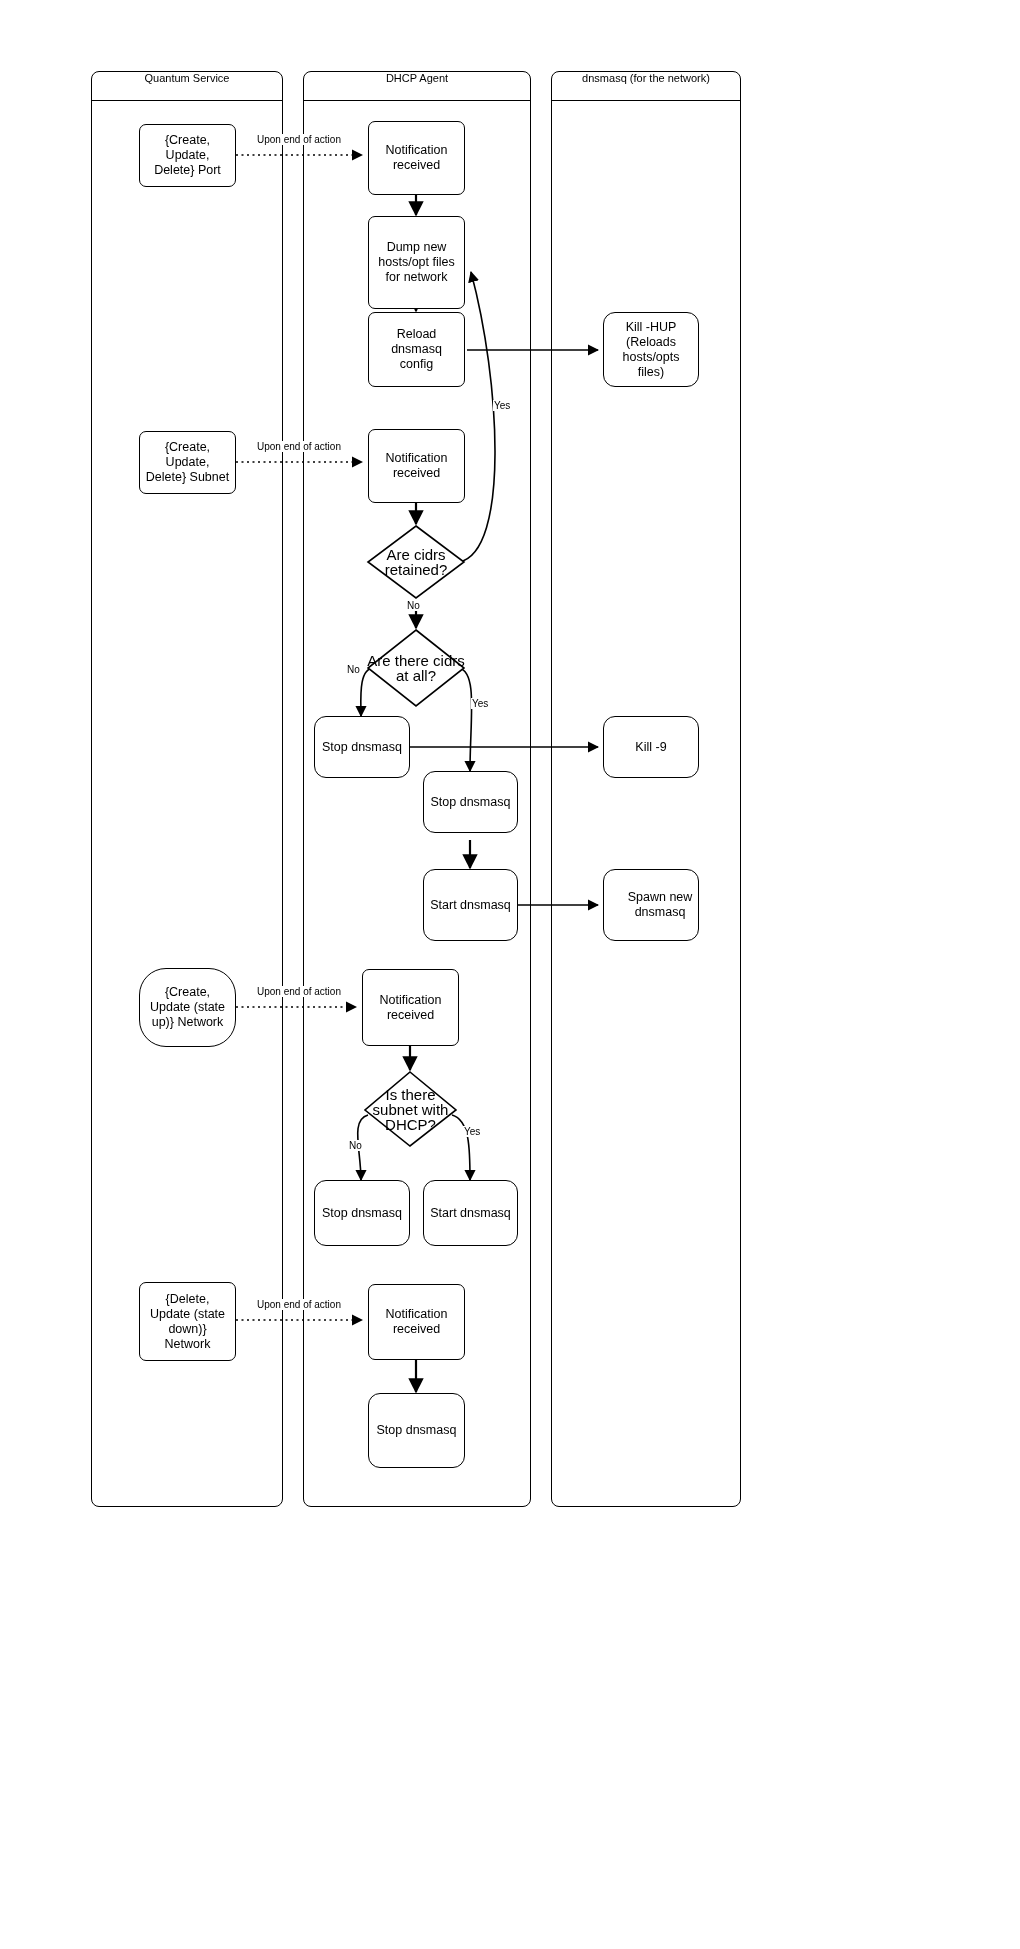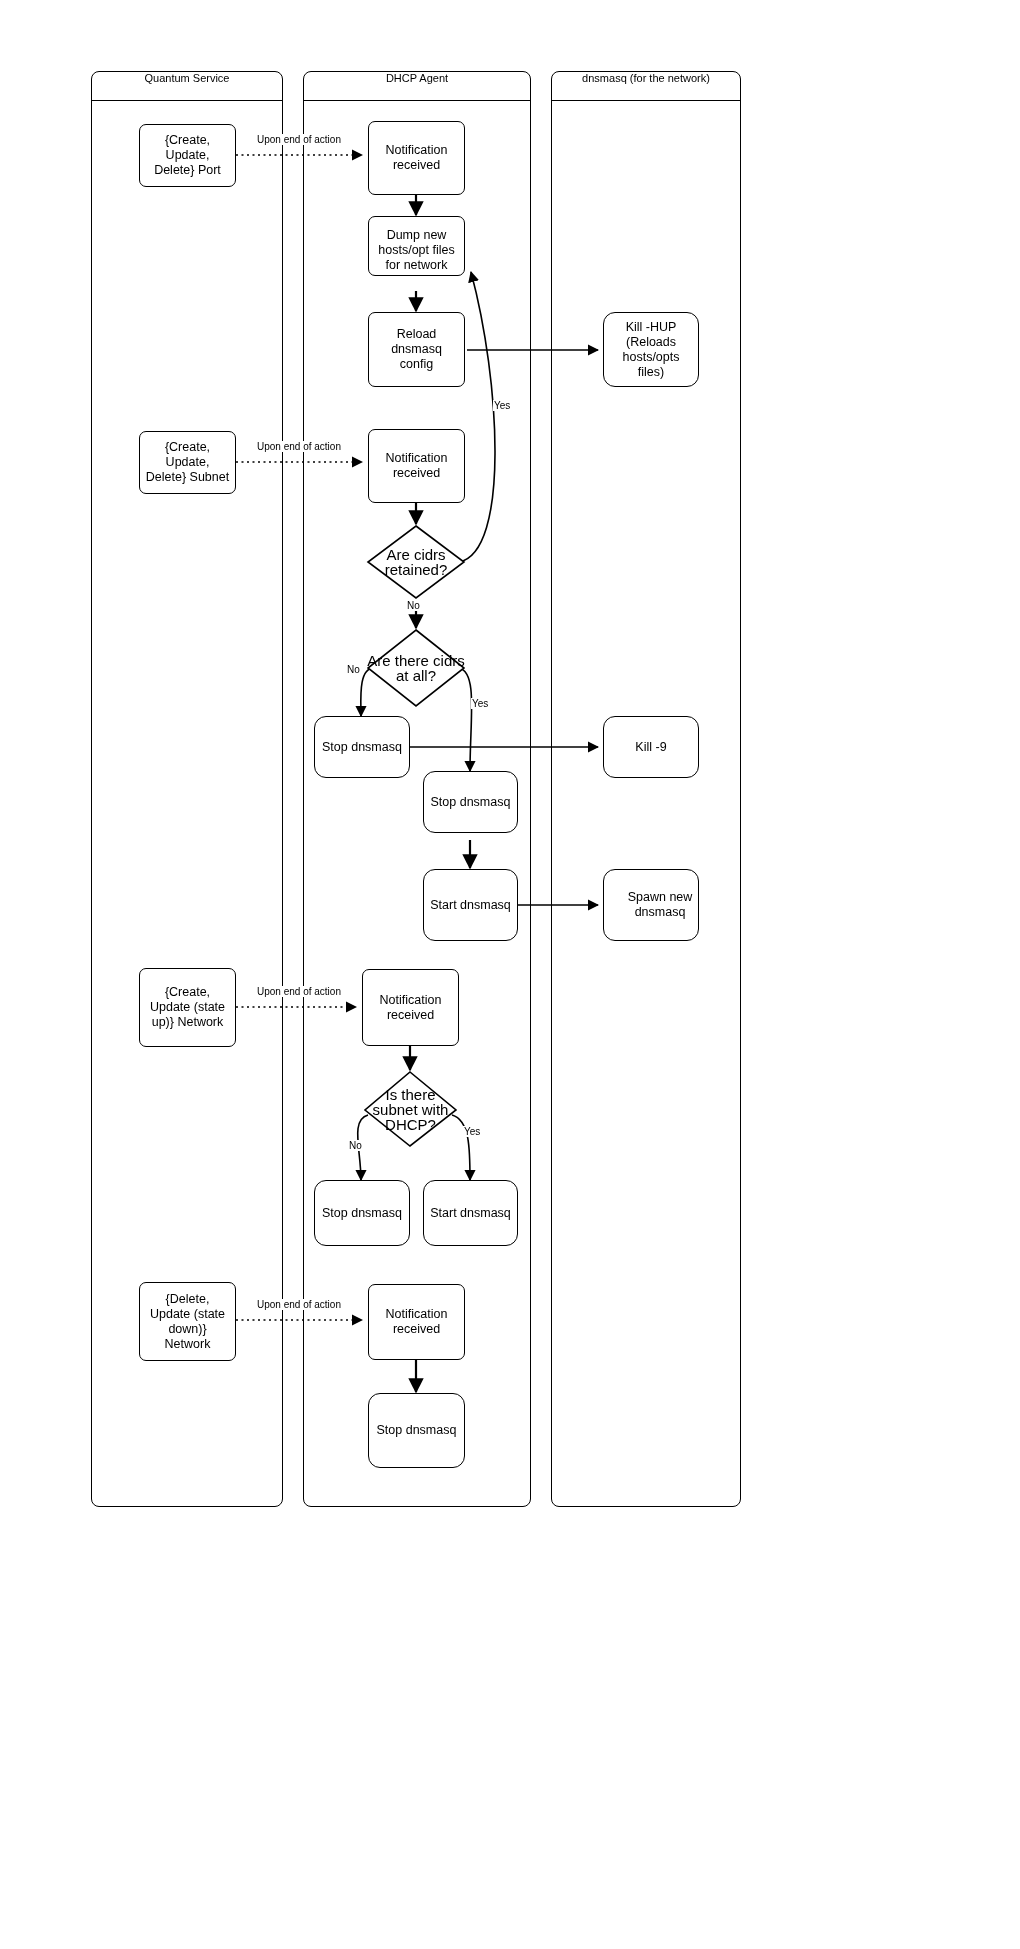--- a/index.html
+++ b/index.html
@@ -93,33 +93,33 @@
   </svg>
 
   <div class="node" style="left:139px;top:124px;width:97px;height:63px;">
     <span>{Create, Update, Delete} Port</span>
   </div>
 
   <div class="node" style="left:139px;top:431px;width:97px;height:63px;">
     <span>{Create, Update, Delete} Subnet</span>
   </div>
 
-  <div class="node" style="left:139px;top:968px;width:97px;height:79px;">
+  <div class="node" style="left:139px;top:968px;width:97px;height:79px;border-radius:27px;">
     <span>{Create, Update (state up)} Network</span>
   </div>
 
   <div class="node" style="left:139px;top:1282px;width:97px;height:79px;">
     <span>{Delete, Update (state down)} Network</span>
   </div>
 
   <div class="node" style="left:368px;top:121px;width:97px;height:74px;">
     <span>Notification received</span>
   </div>
 
-  <div class="node" style="left:368px;top:216px;width:97px;height:60px;align-items:flex-end;">
+  <div class="node" style="left:368px;top:216px;width:97px;height:93px;">
     <span>Dump new hosts/opt files for network</span>
   </div>
 
   <div class="node" style="left:368px;top:312px;width:97px;height:75px;">
     <span>Reload dnsmasq config</span>
   </div>
 
   <div class="node" style="left:368px;top:429px;width:97px;height:74px;">
     <span>Notification received</span>
   </div>

